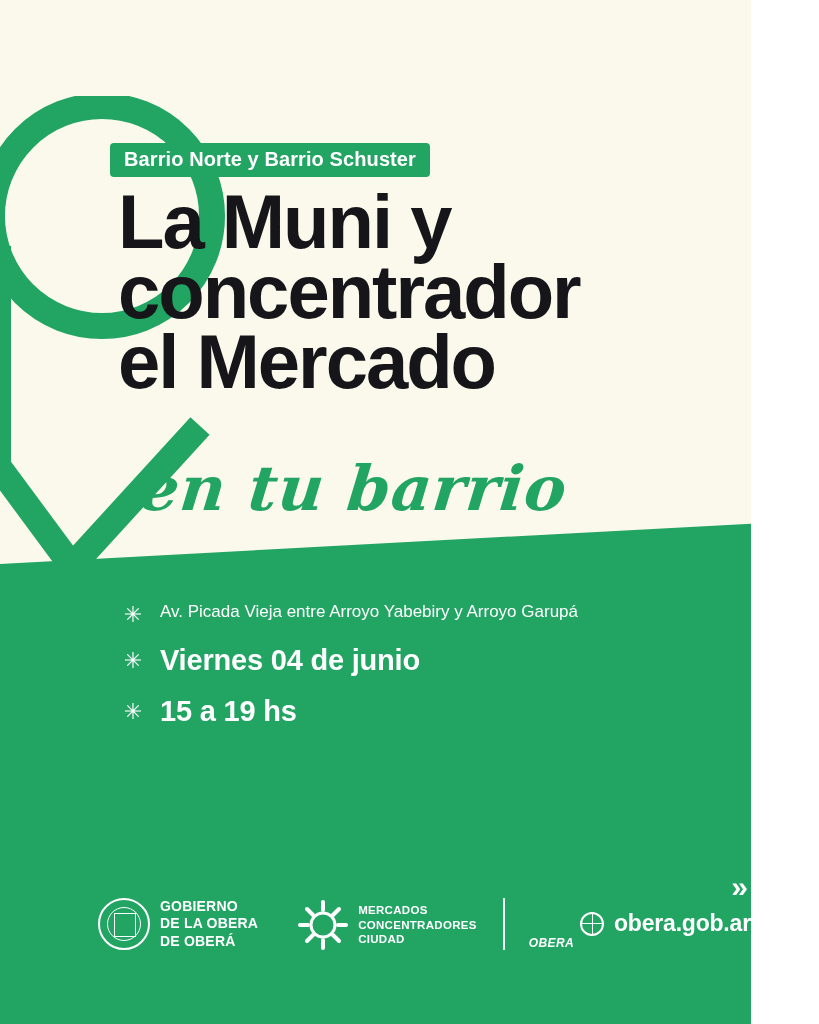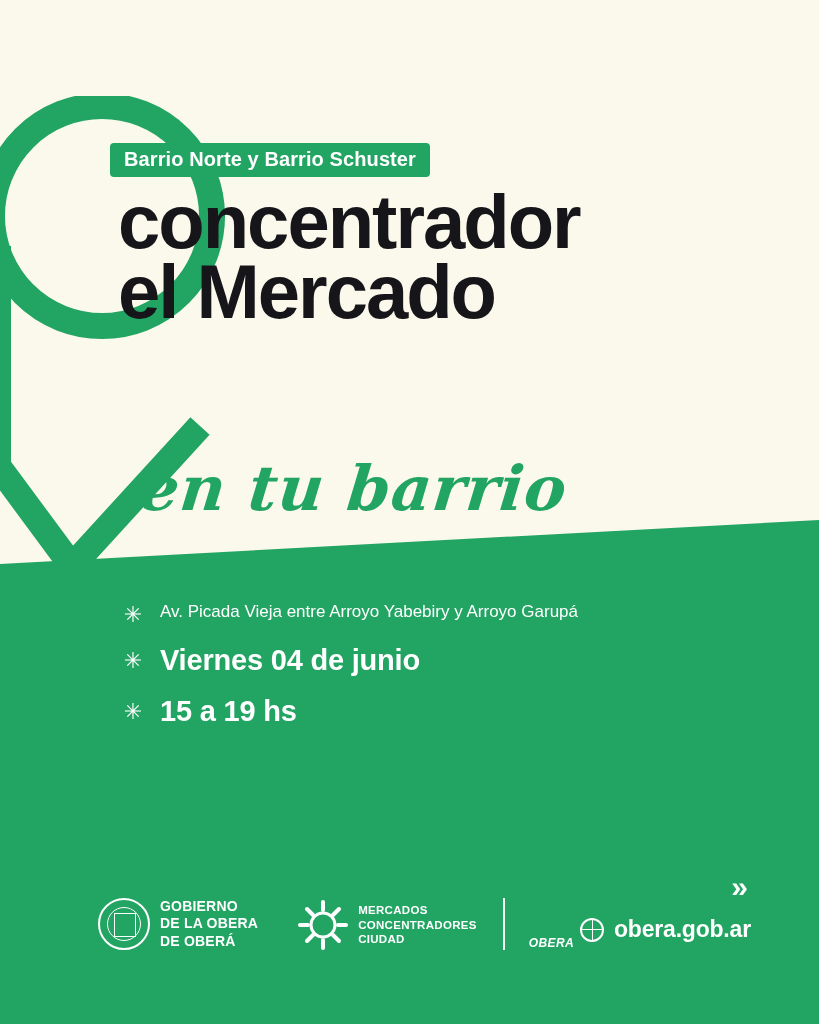--- a/index.html
+++ b/index.html
@@ -5,21 +5,21 @@
   html, body {
     margin: 0;
     padding: 0;
     background: #ffffff;
   }
   body {
     font-family: "Liberation Sans", sans-serif;
   }
   .poster {
     position: relative;
-    width: 819px;
+    width: 751px;
     height: 1024px;
     overflow: hidden;
     background: #fbf9ec;
   }
 
   
   .pin {
     position: absolute;
     left: -18px;
     top: 96px;
@@ -207,21 +207,21 @@
   }
   .obera-word {
     font-size: 12px;
     font-weight: bold;
     letter-spacing: 0.4px;
     font-style: italic;
   }
   .site {
     position: absolute;
     left: 580px;
-    top: 36px;
+    top: 30px;
     display: flex;
     align-items: center;
     justify-content: space-between;
   }
   .globe {
     width: 24px; height: 24px;
     border: 2px solid #ffffff;
     border-radius: 50%;
     margin-right: 10px;
     position: relative;
@@ -255,20 +255,21 @@
   <svg class="pin" viewBox="0 0 250 500">
     <path d="M120 10 A110 110 0 1 0 120 230 A110 110 0 1 0 120 10 Z" fill="none" stroke="#22a463" stroke-width="26"></path>
     <path d="M16 150 L16 370 L90 470 L218 330" fill="none" stroke="#22a463" stroke-width="26" stroke-linejoin="miter"></path>
   </svg>
 
   <div class="green-block"></div>
 
   <div class="header">
     <div class="badge">Barrio Norte y Barrio Schuster</div>
     <div class="title">
+      <span>La Muni y</span>
       <span>concentrador</span>
       <span>el Mercado</span>
     </div>
   </div>
   <div class="script">en tu barrio</div>
 
   <div class="info">
 
     <div class="info-row">
       <div class="star">✳</div>

